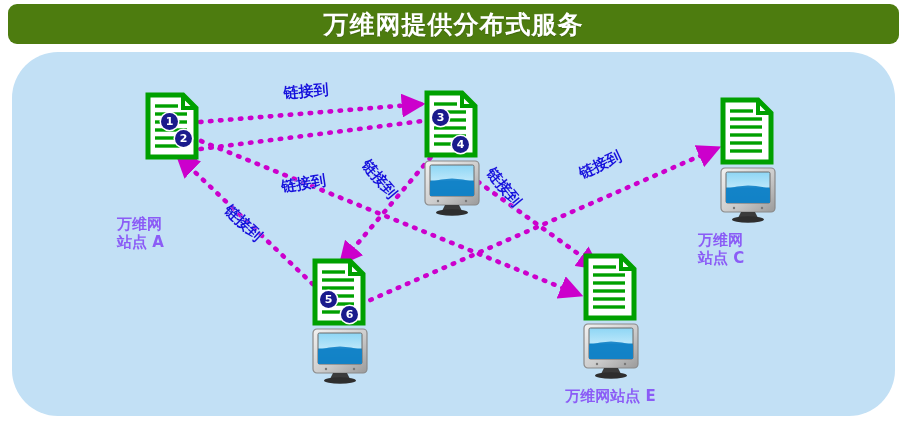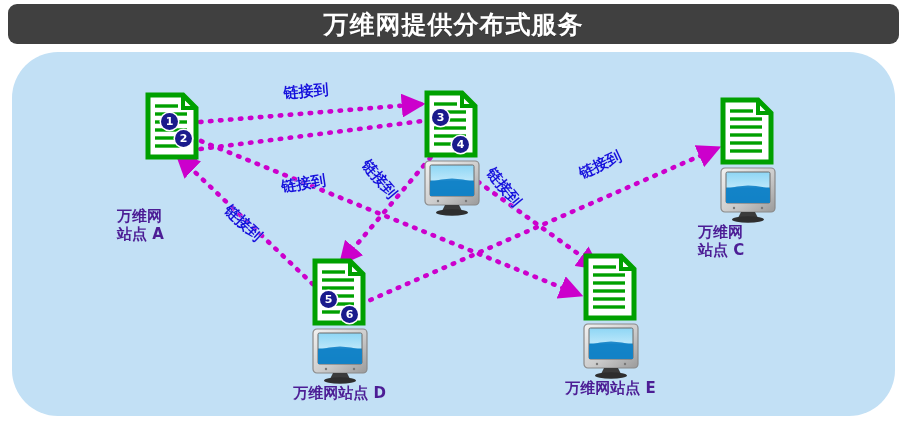--- a/index.html
+++ b/index.html
@@ -3,21 +3,21 @@
 <meta charset="utf-8">
 <style>
   html,body{margin:0;padding:0;background:#ffffff;}
   body{width:907px;height:423px;overflow:hidden;
        font-family:"Liberation Sans","DejaVu Sans",sans-serif;}
   #root{position:relative;width:907px;height:423px;}
 
   
   .titlebar{
     position:absolute;left:8px;top:4px;width:891px;height:40px;
-    background:#404040;border-radius:9px;
+    background:#4d7c0f;border-radius:9px;
     display:flex;align-items:center;justify-content:center;
   }
   .titlebar .title-text{
     color:#ffffff;font-size:25px;font-weight:bold;letter-spacing:1px;
     font-family:"DejaVu Sans","Liberation Sans",sans-serif;
     text-shadow:0 1px 1px rgba(0,0,0,.18);
   }
 
   
   .panel{
@@ -43,23 +43,24 @@
     box-shadow:0 0 0 1.5px #ffffff;
     font-family:"DejaVu Sans","Liberation Sans",sans-serif;
   }
 
   
   .mon{width:58px;height:56px;}
   .mon svg{display:block;}
 
   
   .caption{
-    color:#4c1d95;font-size:15px;font-weight:bold;white-space:pre-line;
+    color:#8b5cf6;font-size:15px;font-weight:bold;white-space:pre-line;
     text-align:center;line-height:1.22;
     font-family:"DejaVu Sans","Liberation Sans",sans-serif;
+    margin-top:8px;
   }
 
   
   .linklabel{
     position:absolute;color:#1414dc;font-size:15px;font-weight:bold;
     white-space:nowrap;transform-origin:0 0;
     font-family:"DejaVu Sans","Liberation Sans",sans-serif;
     -webkit-text-stroke:2.4px #ffffff;
     paint-order:stroke fill;
   }
@@ -261,21 +262,20 @@
       <svg width="58" height="56" viewBox="0 0 58 56">
         <rect x="2" y="1" width="54" height="44" rx="4" fill="url(#case)" stroke="#8a8a8a" stroke-width="1.2"></rect>
         <rect x="7" y="5" width="44" height="31" rx="1.5" fill="url(#scr)" stroke="#6a6a6a" stroke-width="1"></rect>
         <path d="M7 22 Q29 15 51 22 L51 36 L7 36 Z" fill="#1483c8" opacity="0.92"></path>
         <circle cx="15" cy="41" r="1.2" fill="#777"></circle>
         <circle cx="43" cy="41" r="1.2" fill="#777"></circle>
         <path d="M22 45 L36 45 L39 51 L19 51 Z" fill="#3b3b3b"></path>
         <ellipse cx="29" cy="52.5" rx="16" ry="3.2" fill="#2e2e2e"></ellipse>
       </svg>
     </div>
-    <div class="caption" style="position:absolute;left:-50px;top:126px;width:155px;">万维网站点 D</div>
   </div>
 
   <div class="node" style="left:583px;top:253px;">
     <div class="doc">
       <svg width="54" height="68" viewBox="0 0 54 68">
         <path d="M3 3 H38 L51 16 V65 H3 Z" fill="#ffffff" stroke="#00a000" stroke-width="5"></path>
         <path d="M38 3 L38 16 L51 16" fill="none" stroke="#00a000" stroke-width="4"></path>
         <g stroke="#00a000" stroke-width="3.4">
           <line x1="10" y1="14" x2="33" y2="14"></line>
           <line x1="10" y1="22" x2="42" y2="22"></line>

